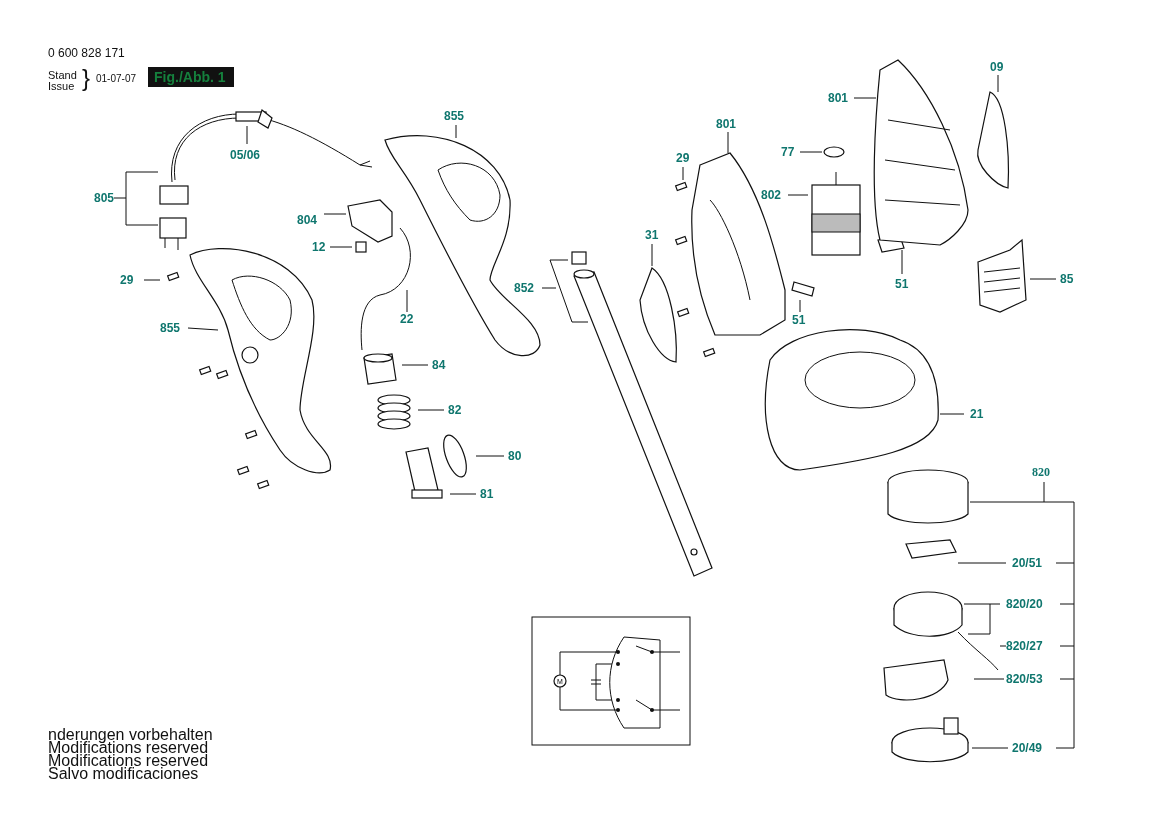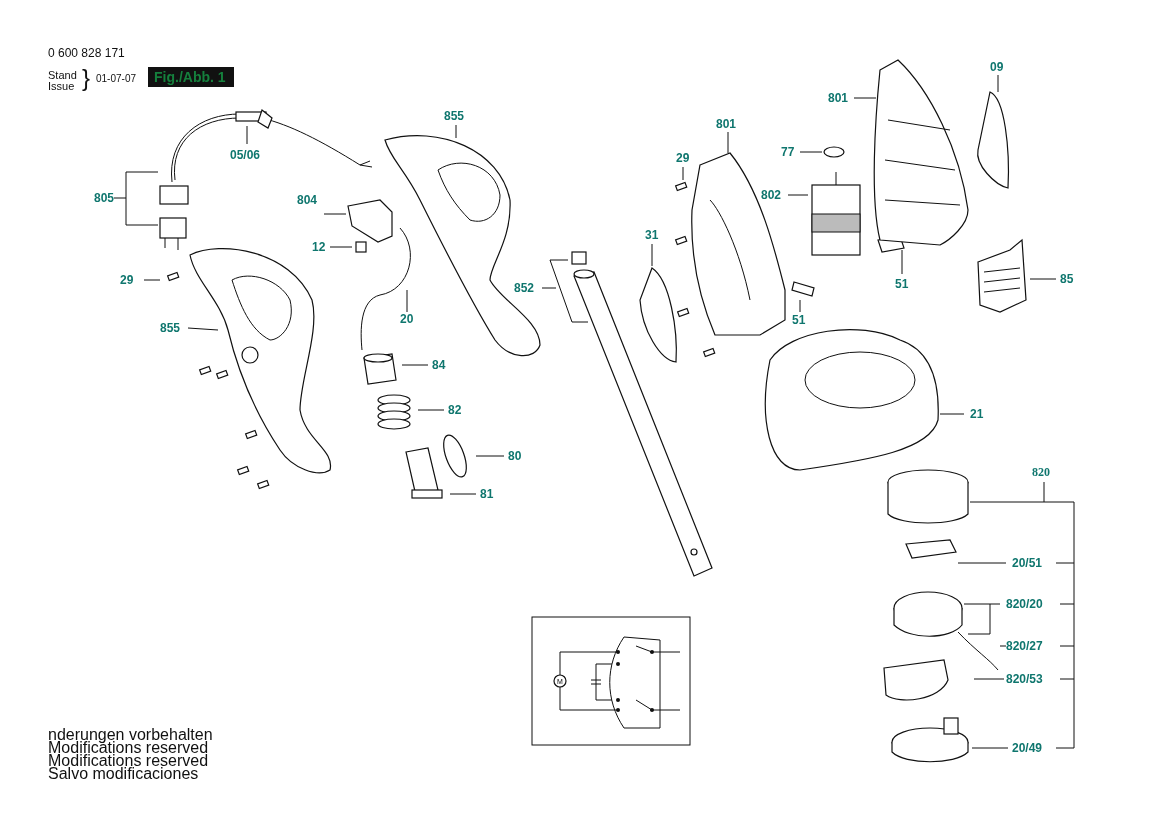--- a/index.html
+++ b/index.html
@@ -209,23 +209,23 @@
     <circle cx="652" cy="652" r="2" fill="#111"></circle>
     <circle cx="652" cy="710" r="2" fill="#111"></circle>
     <text x="557" y="684" font-size="7" font-family="Liberation Sans, sans-serif">M</text>
   </g>
 </svg>
 
 <div class="lbl" style="left:230px;top:148px;">05/06</div>
 <div class="lbl" style="left:86px;top:191px;margin-left:8px;">805</div>
 <div class="lbl" style="left:120px;top:273px;">29</div>
 <div class="lbl" style="left:160px;top:321px;">855</div>
-<div class="lbl" style="left:297px;top:193px;">804</div>
+<div class="lbl" style="left:297px;top:213px;">804</div>
 <div class="lbl" style="left:312px;top:240px;">12</div>
-<div class="lbl" style="left:400px;top:312px;">20</div>
+<div class="lbl" style="left:400px;top:312px;">22</div>
 <div class="lbl" style="left:432px;top:358px;">84</div>
 <div class="lbl" style="left:448px;top:403px;">82</div>
 <div class="lbl" style="left:508px;top:449px;">80</div>
 <div class="lbl" style="left:480px;top:487px;">81</div>
 <div class="lbl" style="left:444px;top:109px;">855</div>
 <div class="lbl" style="left:514px;top:281px;">852</div>
 <div class="lbl" style="left:676px;top:151px;">29</div>
 <div class="lbl" style="left:716px;top:117px;">801</div>
 <div class="lbl" style="left:645px;top:228px;">31</div>
 <div class="lbl" style="left:792px;top:313px;">51</div>

